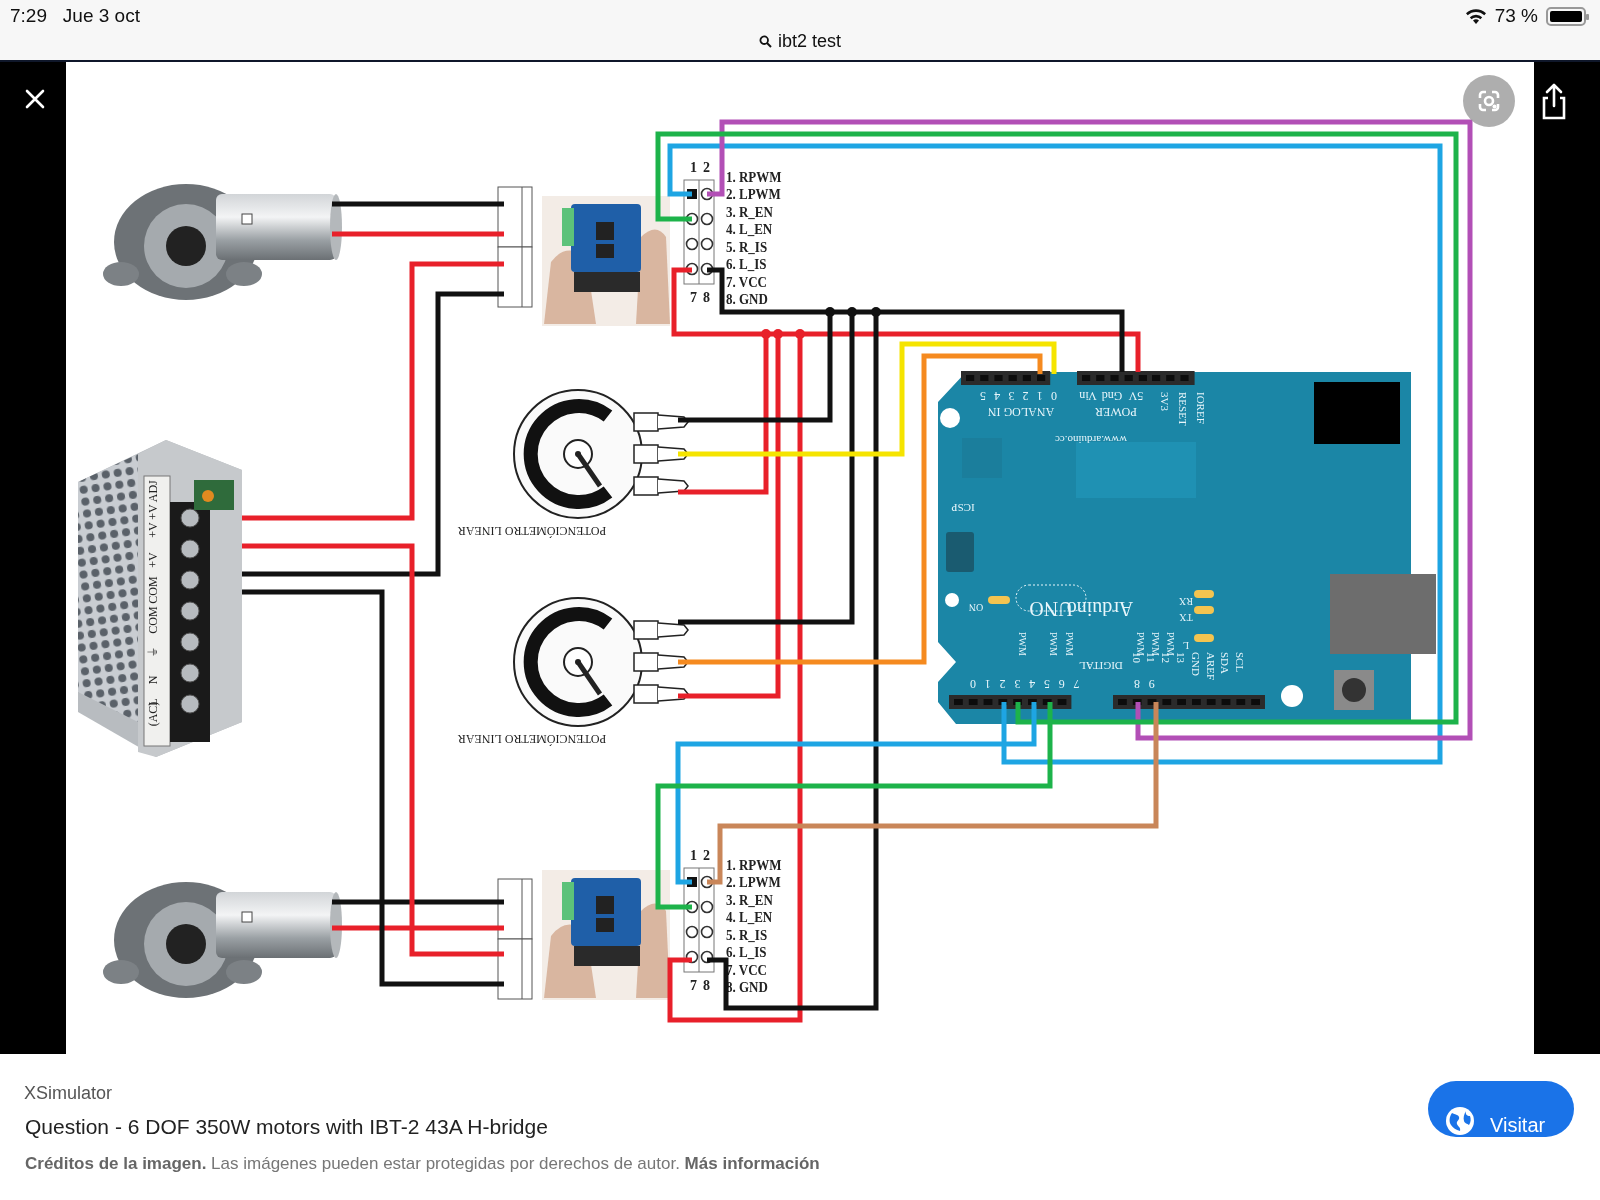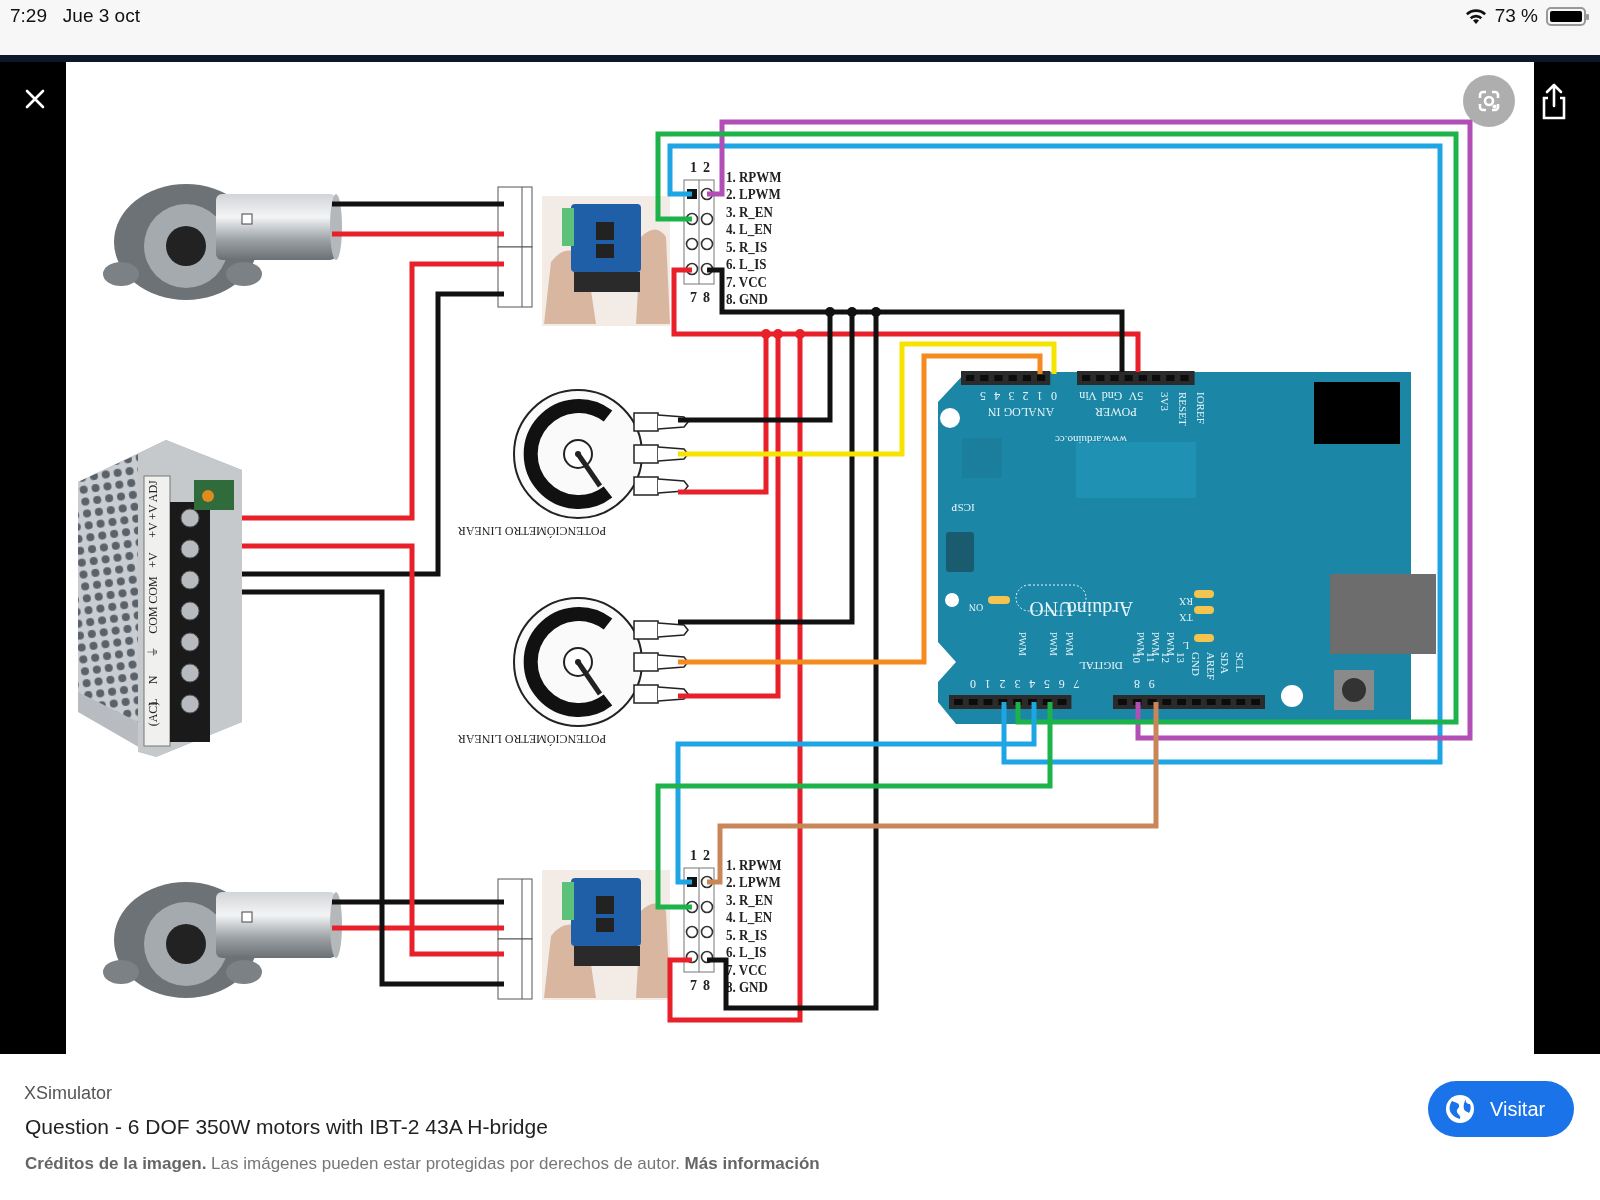--- a/index.html
+++ b/index.html
@@ -1,54 +1,63 @@
 <!DOCTYPE html>
 <html><head>
 <meta charset="utf-8">
 <style>
 *{box-sizing:border-box;margin:0;padding:0}
 html,body{width:1600px;height:1200px;overflow:hidden;background:#fff;font-family:"Liberation Sans",sans-serif}
-.status{position:absolute;left:0;top:0;width:1600px;height:62px;background:#f7f7f7;border-bottom:7px solid #0f172a}
+.status{position:absolute;left:0;top:0;width:1600px;height:62px;background:#f7f7f7;border-bottom:2px solid #0f172a}
 .st-time{position:absolute;left:10px;top:5px;font-size:19px;color:#111}
 .st-right{position:absolute;right:14px;top:5px;display:flex;align-items:center;gap:8px;font-size:19px;color:#111}
 .batt{width:40px;height:19px;border:2px solid #999;border-radius:5px;padding:2px;position:relative}
 .batt::after{content:"";position:absolute;right:-5px;top:5px;width:3px;height:6px;background:#999;border-radius:1px}
 .batt i{display:block;width:100%;height:100%;background:#000;border-radius:2px}
 .search{position:absolute;top:31px;left:0;width:1600px;text-align:center;font-size:18px;color:#111}
 .search span{display:inline-flex;align-items:center;gap:6px}
 .viewer{position:absolute;left:0;top:62px;width:1600px;height:992px;background:#000}
 .imgwrap{position:absolute;left:66px;top:0;width:1468px;height:992px;background:#fff;overflow:hidden}
 .closebtn{position:absolute;left:18px;top:20px;width:34px;height:34px;cursor:pointer}
 .lensbtn{position:absolute;left:1463px;top:13px;width:52px;height:52px;border-radius:50%;background:rgba(160,160,160,.85)}
 .sharebtn{position:absolute;left:1534px;top:18px;width:40px;height:44px}
 .info{position:absolute;left:0;top:1054px;width:1600px;height:146px;background:#fff}
 .src{position:absolute;left:24px;top:29px;font-size:18px;color:#555}
 .ttl{position:absolute;left:25px;top:61px;font-size:21px;color:#222}
 .cred{position:absolute;left:25px;top:100px;font-size:17px;color:#777}
 .cred b{color:#666}
-.visit{position:absolute;left:1428px;top:27px;width:146px;height:56px;border-radius:28px;background:#1a73e8;color:#fff;display:flex;align-items:center;padding-left:16px;gap:14px;font-size:20px;cursor:pointer}
+.visit{position:absolute;left:1428px;top:27px;width:146px;height:56px;border-radius:28px;background:#1a73e8;color:#fff;display:flex;align-items:flex-end;padding-left:16px;gap:14px;font-size:20px;cursor:pointer}
 svg text{font-family:"Liberation Serif",serif}
 </style>
 </head>
 <body>
 
 <div class="status">
   <div class="st-time">
     <span>7:29</span>&nbsp;&nbsp;&nbsp;<span>Jue 3 oct</span>
   </div>
   <div class="st-right">
     <svg width="22" height="17" viewBox="0 0 22 17">
         <path d="M11 16 l3-3.5a4.5 4.5 0 0 0-6 0z" fill="#111"></path>
         <path d="M4.8 9.3a8.8 8.8 0 0 1 12.4 0l-1.7 2a6.3 6.3 0 0 0-9 0z" fill="#111"></path>
         <path d="M1 5.3a14.3 14.3 0 0 1 20 0l-1.7 2a11.8 11.8 0 0 0-16.6 0z" fill="#111"></path>
       </svg>
     <span>73 %</span>
     <div class="batt">
         <i></i>
       </div>
+  </div>
+  <div class="search">
+    <span>
+      <svg width="13" height="13" viewBox="0 0 13 13">
+          <circle cx="5.2" cy="5.2" r="3.8" fill="none" stroke="#111" stroke-width="1.8"></circle>
+          <path d="M8 8l4 4" stroke="#111" stroke-width="2"></path>
+        </svg>
+      <span>ibt2 test</span>
+    </span>
   </div>
 </div>
 
 <div class="viewer">
   <div class="imgwrap">
     <svg id="diagram" width="1468" height="992" viewBox="0 0 1468 992">
       <defs>
         <pattern id="holes" width="12" height="12" patternUnits="userSpaceOnUse" patternTransform="rotate(-8)">
           <rect width="12" height="12" fill="#c9cdd2"></rect>
           <circle cx="6" cy="6" r="4" fill="#5a6169"></circle>

